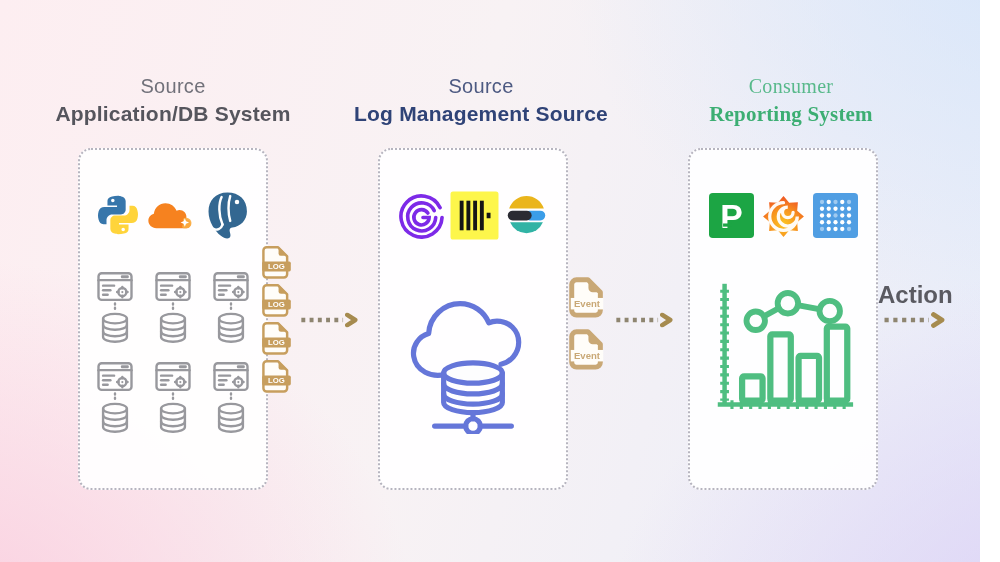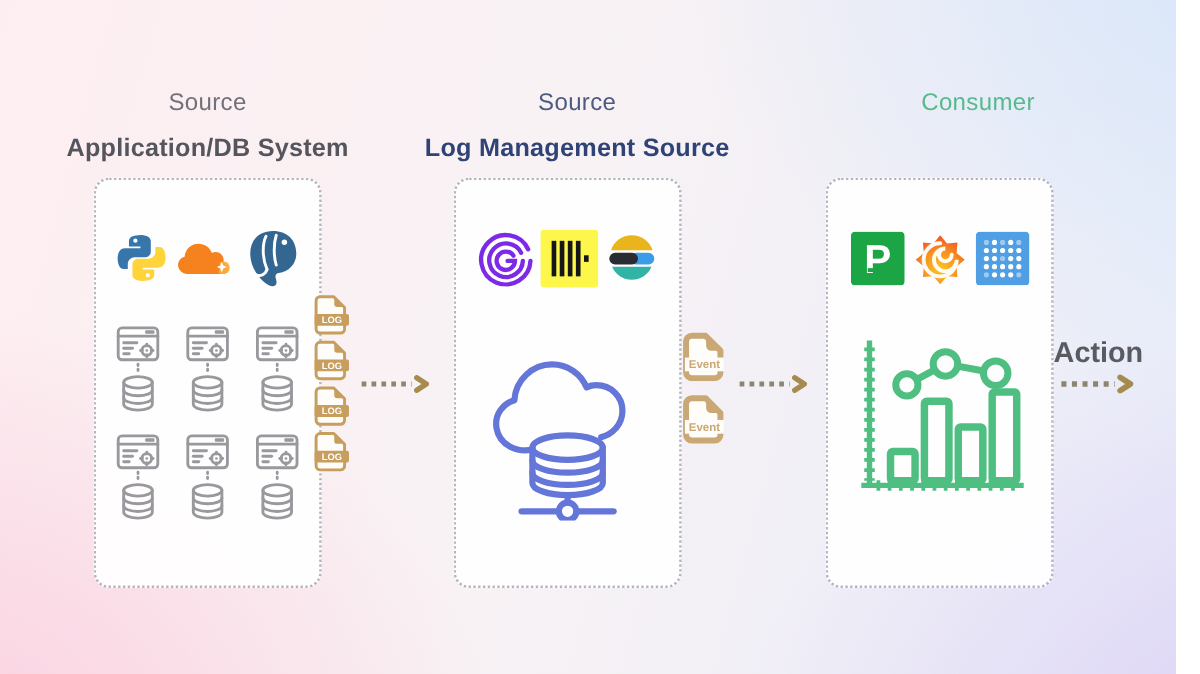--- a/index.html
+++ b/index.html
@@ -5,24 +5,24 @@
   html,body{margin:0;padding:0;}
   body{font-family:"Liberation Sans",sans-serif;}
   .canvas{position:relative;width:980px;height:562px;overflow:hidden;
     background:
       radial-gradient(820px 640px at -6% 112%, rgba(250,205,222,.95) 0%, rgba(250,205,222,0) 58%),
       radial-gradient(900px 720px at 112% 118%, rgba(219,206,245,.95) 0%, rgba(219,206,245,0) 55%),
       radial-gradient(860px 680px at 110% -12%, rgba(213,229,250,.95) 0%, rgba(213,229,250,0) 60%),
       linear-gradient(105deg,#fdeef1 0%,#f8f2f4 45%,#e9edf9 100%);}
   .hdr{position:absolute;top:74px;width:300px;text-align:center;line-height:1.25;}
   .hdr .sub{font-size:20px;letter-spacing:.3px;}
-  .hdr .ttl{font-size:21px;font-weight:bold;margin-top:12px;letter-spacing:.2px;}
+  .hdr .ttl{font-size:21px;font-weight:bold;margin-top:2px;letter-spacing:.2px;}
   #hdr-source{left:23px;}  #hdr-source .sub{color:#71717a;} #hdr-source .ttl{color:#55555d;}
   #hdr-storage{left:331px;} #hdr-storage .sub{color:#4d5a82;} #hdr-storage .ttl{color:#2f4377;}
-  #hdr-consumer{left:665px;} #hdr-consumer .sub{color:#58b98b;} #hdr-consumer .ttl{color:#3cae73;}
+  #hdr-consumer{left:641px;font-family:Liberation Serif, serif;} #hdr-consumer .sub{color:#58b98b;} #hdr-consumer .ttl{color:#3cae73;}
   .panel{position:absolute;top:148px;width:190px;height:342px;box-sizing:border-box;
     background:rgba(255,255,255,.93);border:2px dotted #b6b4bf;border-radius:13px;}
   #panel-source{left:78px;} #panel-storage{left:378px;} #panel-consumer{left:688px;}
   .logo-row{display:flex;justify-content:center;align-items:center;gap:5px;margin-top:36px;height:58px;}
   .pair-grid{display:grid;grid-template-columns:repeat(3,1fr);justify-items:center;row-gap:12px;margin-top:26px;padding:0 6px;}
   .appdb{width:44px;height:78px;}
   .main-icon-wrap{display:flex;justify-content:center;margin-top:32px;}
   .stack{position:absolute;display:flex;flex-direction:column;}
   #log-stack{left:258px;top:244px;gap:2px;}
   #event-stack{left:567px;top:276px;gap:10px;}
@@ -206,20 +206,21 @@
   <div class="hdr" id="hdr-source">
     <div class="sub">Source</div>
     <div class="ttl">Application/DB System</div>
   </div>
   <div class="hdr" id="hdr-storage">
     <div class="sub">Source</div>
     <div class="ttl">Log Management Source</div>
   </div>
   <div class="hdr" id="hdr-consumer">
     <div class="sub">Consumer</div>
+    <div class="ttl">Reporting System</div>
   </div>
 
   <div class="panel" id="panel-source">
     <div class="logo-row">
       <svg width="46" height="46">
           <use href="#i-python"></use>
         </svg>
       <svg width="53" height="36">
           <use href="#i-cloudflare"></use>
         </svg>

